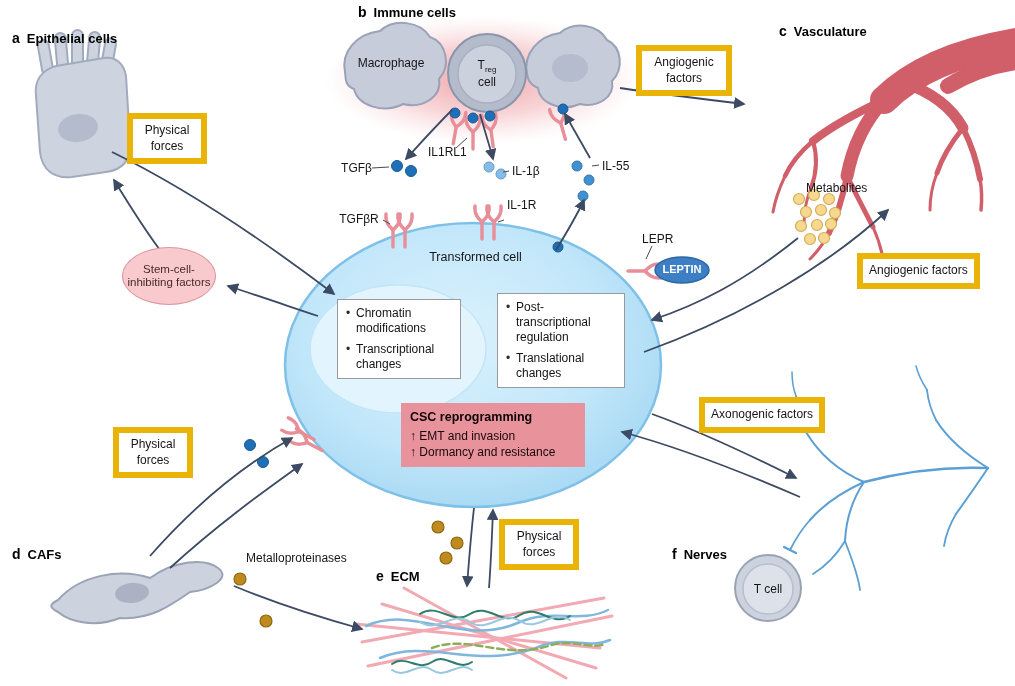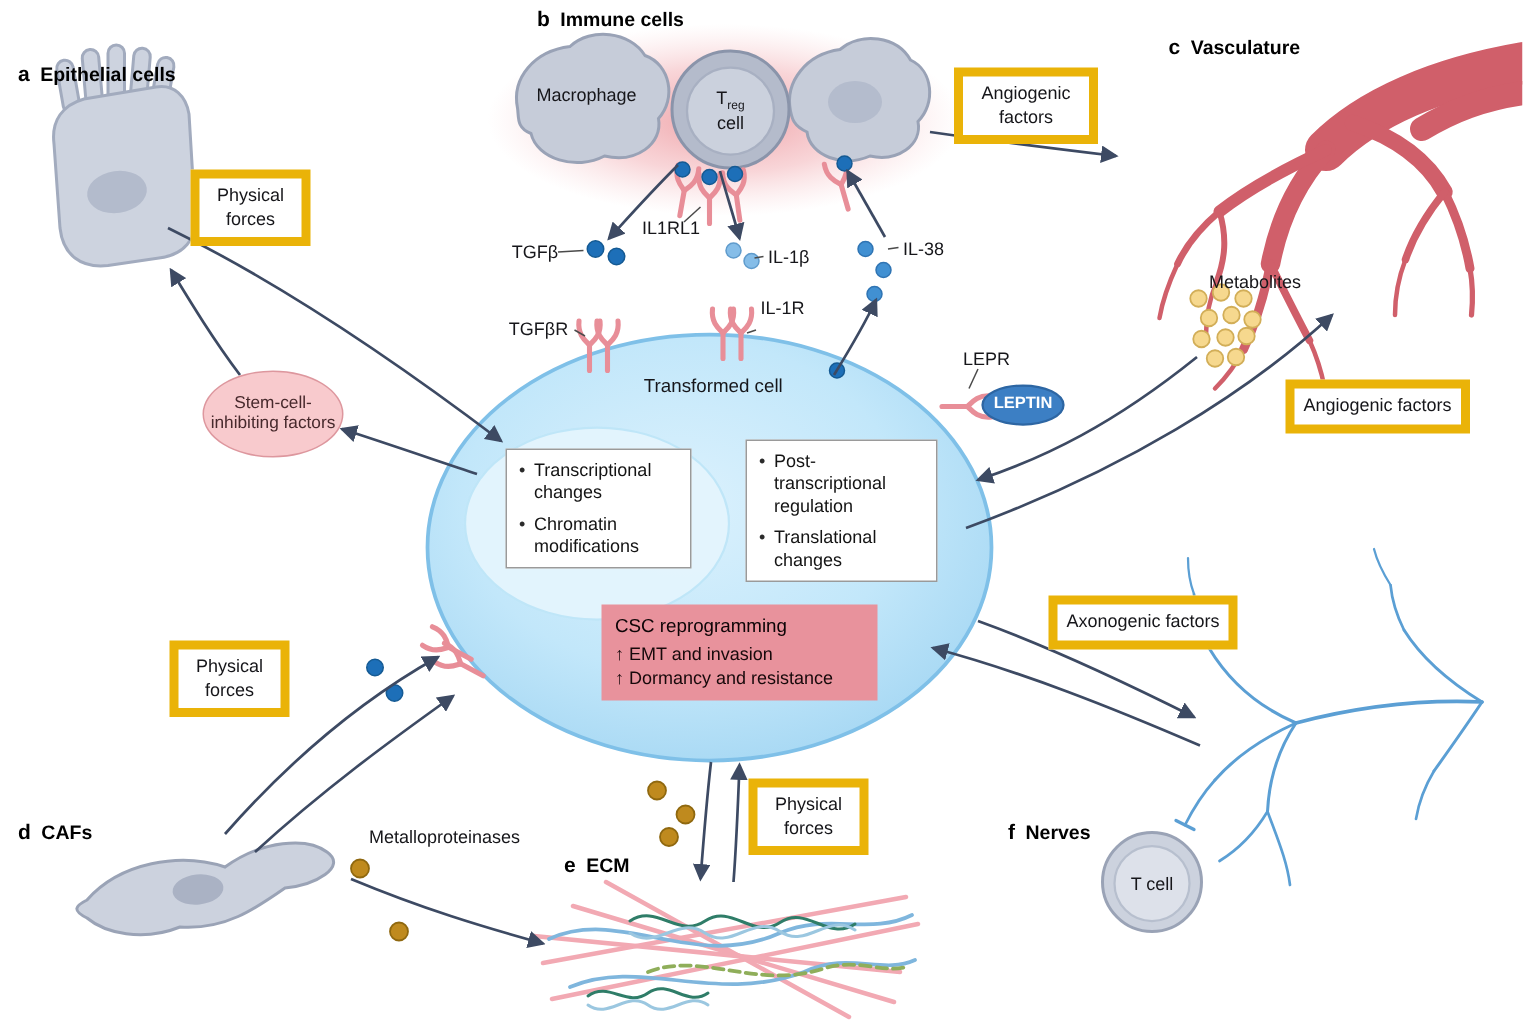--- a/index.html
+++ b/index.html
@@ -11,21 +11,21 @@
   .pletter{font-weight:bold;margin-right:7px;font-size:14px}
   .fbox{position:absolute;background:#fff;border:6px solid #eab308;padding:4px 6px;font-size:12px;color:#16161a;text-align:center;line-height:1.3}
   .fbox.nowrap{white-space:nowrap}
   .ellipse-lbl{position:absolute;background:#f8cacd;border:1.5px solid #dd979e;border-radius:50%;display:flex;align-items:center;justify-content:center;text-align:center;font-size:11.5px;color:#47292c;padding:4px;line-height:1.15;box-sizing:border-box}
   .wbox{position:absolute;background:#fff;border:1px solid #9a9a9a;padding:6px 6px 6px 6px;font-size:12px;color:#141414;line-height:1.25;box-sizing:border-box}
   .wbox ul{margin:0;padding-left:12px;list-style:none}
   .wbox li{position:relative;margin:0 0 6px 0;white-space:normal}
   .wbox li:last-child{margin-bottom:0}
   .wbox li::before{content:"\2022";position:absolute;left:-10px;color:#2b2b2b}
   .cscbox{position:absolute;background:#e8929c;padding:6px 9px;font-size:12px;color:#18090b;line-height:1.4;box-sizing:border-box}
-  .csc-title{font-weight:normal;font-size:12.5px;margin-bottom:1px;color:#0d0406}
+  .csc-title{font-weight:bold;font-size:12.5px;margin-bottom:1px;color:#0d0406}
   .leptin{position:absolute;color:#fff;font-weight:bold;font-size:11px;text-align:center}
   .bold{font-weight:normal}
   .sub{font-size:8px}
 </style>
 </head>
 <body>
 
 <div class="stage">
 
 <svg class="art" width="1015" height="686" viewBox="0 0 1015 686">
@@ -230,55 +230,55 @@
     <path d="M 372,168 L 389,167"></path>
     <path d="M 383,220 L 390,224"></path>
     <path d="M 456,148 L 467,138"></path>
     <path d="M 503,172 L 509,171"></path>
     <path d="M 498,222 L 504,220"></path>
     <path d="M 592,166 L 599,165"></path>
     <path d="M 652,246 L 646,259"></path>
   </g>
 </svg>
 
-<div class="panel" style="left:12px;top:41px"><span class="pletter">a</span><span>Epithelial cells</span></div>
+<div class="panel" style="left:12px;top:30px"><span class="pletter">a</span><span>Epithelial cells</span></div>
 <div class="panel" style="left:358px;top:4px"><span class="pletter">b</span><span>Immune cells</span></div>
 <div class="panel" style="left:779px;top:23px"><span class="pletter">c</span><span>Vasculature</span></div>
 <div class="panel" style="left:12px;top:546px"><span class="pletter">d</span><span>CAFs</span></div>
 <div class="panel" style="left:376px;top:568px"><span class="pletter">e</span><span>ECM</span></div>
 <div class="panel" style="left:672px;top:546px"><span class="pletter">f</span><span>Nerves</span></div>
 
 <div class="lbl center" style="left:348px;top:56px;width:86px">Macrophage</div>
 <div class="lbl center" style="left:462px;top:58px;width:50px"><span>T</span><sub class="sub">reg</sub><br><span>cell</span></div>
 <div class="lbl center bold" style="left:388px;top:250px;width:175px;font-size:12.5px">Transformed cell</div>
 <div class="lbl center" style="left:740px;top:582px;width:56px">T cell</div>
 
 <div class="lbl" style="left:332px;top:161px;width:40px;text-align:right">TGFβ</div>
 <div class="lbl" style="left:336px;top:212px;width:46px;text-align:center">TGFβR</div>
 <div class="lbl" style="left:428px;top:145px">IL1RL1</div>
 <div class="lbl" style="left:512px;top:164px">IL-1β</div>
 <div class="lbl" style="left:507px;top:198px">IL-1R</div>
-<div class="lbl" style="left:602px;top:159px">IL-38</div>
+<div class="lbl" style="left:602px;top:159px">IL-55</div>
 <div class="lbl" style="left:642px;top:232px">LEPR</div>
 <div class="leptin" style="left:656px;top:263px;width:52px">LEPTIN</div>
 <div class="lbl" style="left:806px;top:181px">Metabolites</div>
 <div class="lbl" style="left:246px;top:551px">Metalloproteinases</div>
 
 <div class="fbox" style="left:127px;top:113px;width:56px">Physical forces</div>
 <div class="fbox" style="left:113px;top:427px;width:56px">Physical forces</div>
 <div class="fbox" style="left:499px;top:519px;width:56px">Physical forces</div>
 <div class="fbox" style="left:636px;top:45px;width:72px">Angiogenic factors</div>
 <div class="fbox nowrap" style="left:857px;top:253px">Angiogenic factors</div>
 <div class="fbox nowrap" style="left:699px;top:397px">Axonogenic factors</div>
-<div class="ellipse-lbl" style="left:135px;top:247px;width:94px;height:58px">Stem-cell-inhibiting factors</div>
+<div class="ellipse-lbl" style="left:122px;top:247px;width:94px;height:58px">Stem-cell-inhibiting factors</div>
 
 <div class="wbox" style="left:337px;top:299px;width:124px">
   <ul>
+    <li>Chromatin modifications</li>
     <li>Transcriptional changes</li>
-    <li>Chromatin modifications</li>
   </ul>
 </div>
 <div class="wbox" style="left:497px;top:293px;width:128px">
   <ul>
     <li>Post-transcriptional regulation</li>
     <li>Translational changes</li>
   </ul>
 </div>
 <div class="cscbox" style="left:401px;top:403px;width:184px">
   <div class="csc-title">CSC reprogramming</div>

